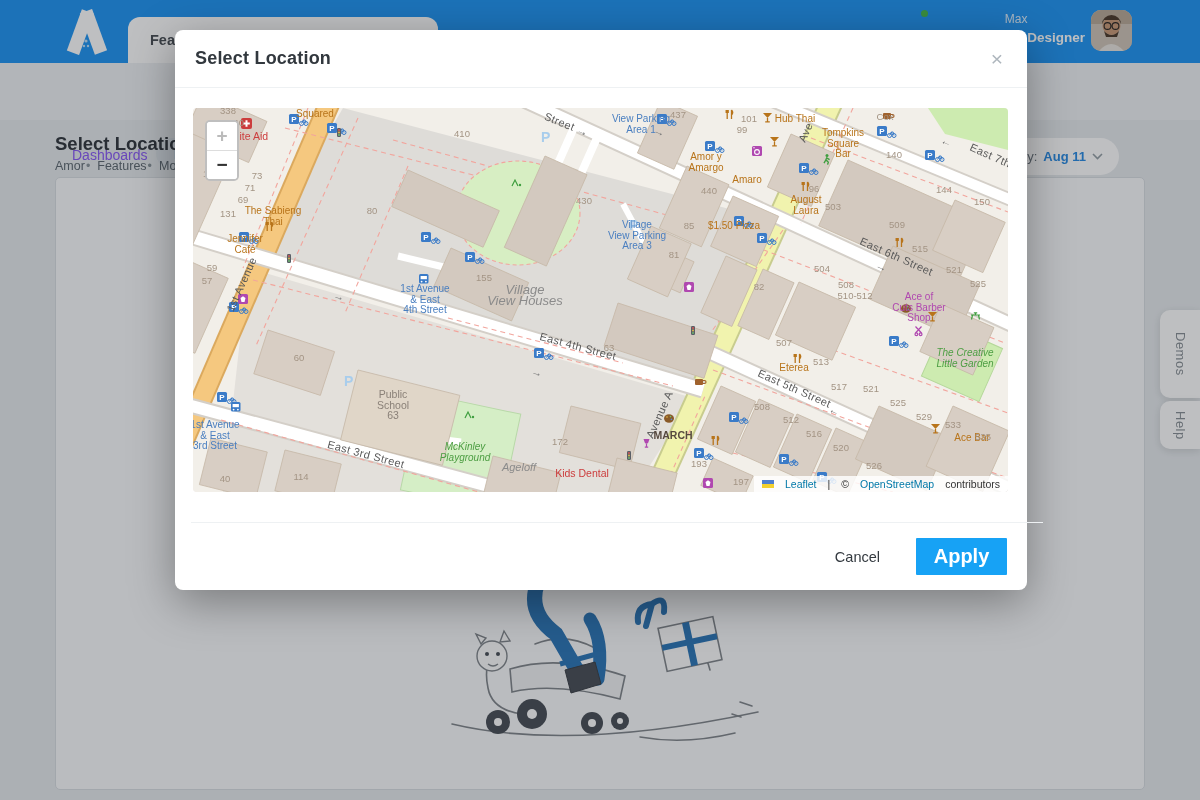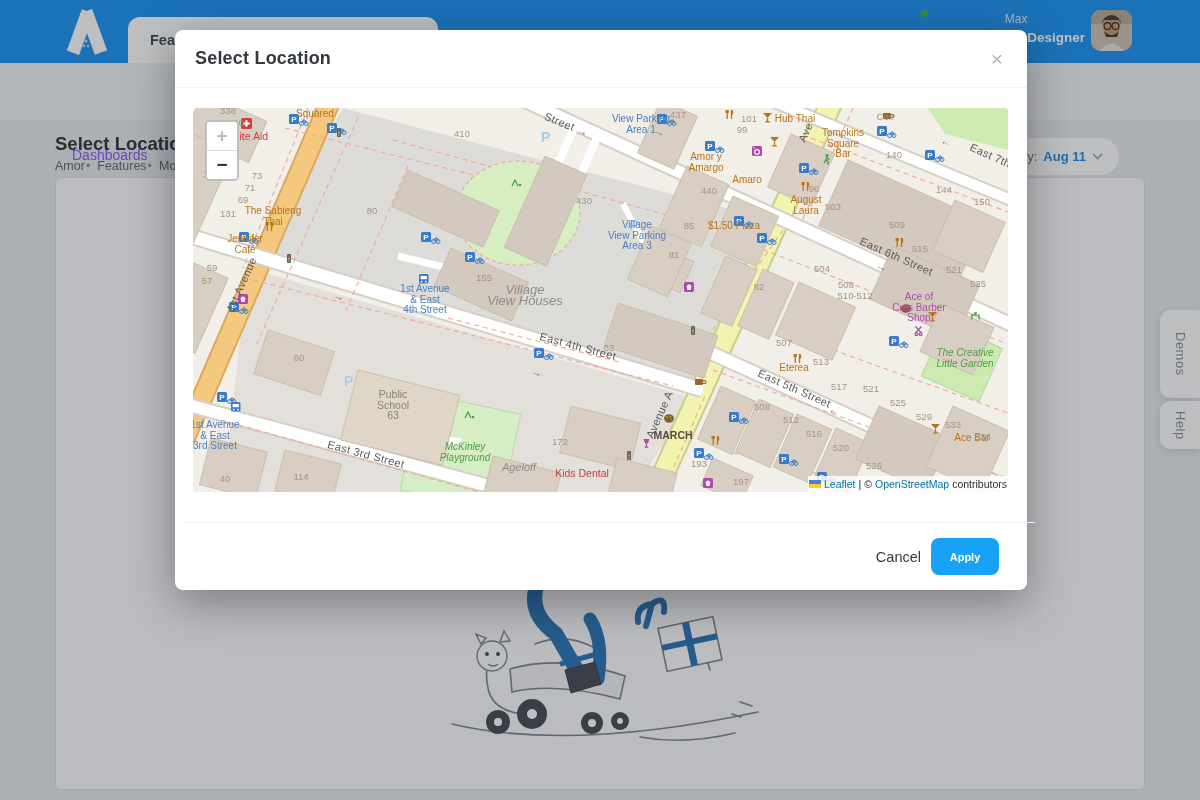--- a/index.html
+++ b/index.html
@@ -44,29 +44,29 @@
   .modal-body{padding:20px 18px 0 18px}
   .map-wrap{position:relative;width:815px;height:384px;border-radius:4px;overflow:hidden;background:#f2efe9}
   .map-wrap svg.mapsvg{position:absolute;left:0;top:0}
   .zoomctl{position:absolute;left:12px;top:12px;width:30px;background:#fff;border:2px solid rgba(0,0,0,.25);
     border-radius:5px;z-index:5;overflow:hidden}
   .zoomctl .zb{height:28px;display:flex;align-items:center;justify-content:center;font-size:19px;
     font-weight:700;cursor:pointer;background:#fff}
   .zoomctl .zb.in{color:#bbb;border-bottom:1px solid #ddd}
   .zoomctl .zb.out{color:#333}
   .attrib{position:absolute;right:0;bottom:0;background:rgba(255,255,255,.82);font-size:10.5px;
-    color:#333;padding:2px 1px;z-index:5;display:flex;align-items:center;gap:3px}
+    color:#333;padding:2px 8px;z-index:5;display:flex;align-items:center;gap:11px}
   .attrib a{color:#0078a8;text-decoration:none;cursor:pointer}
   .attrib .flag{display:inline-block;width:12px;height:8px;background:linear-gradient(#4e7fd0 50%,#f3d02f 50%)}
-  .modal-foot{position:absolute;left:8px;bottom:0;width:100%;height:68px;border-top:1px solid #eef1f3;
-    display:flex;align-items:center;justify-content:flex-end;padding-right:36px;box-sizing:border-box}
+  .modal-foot{position:absolute;left:16px;bottom:0;width:100%;height:68px;border-top:1px solid #eef1f3;
+    display:flex;align-items:center;justify-content:flex-end;gap:26px;padding-right:36px;box-sizing:border-box}
   .btn-cancel{font-size:14.5px;color:#343a40;cursor:pointer;padding:8px 10px;border:none;background:none;
     font-family:"Liberation Sans",sans-serif}
-  .btn-apply{font-size:11px;font-weight:700;color:#fff;background:#17a2f5;border:none;border-radius:8px;
-    width:68px;height:37px;cursor:pointer;font-family:"Liberation Sans",sans-serif}
+  .btn-apply{font-size:20px;font-weight:700;color:#fff;background:#17a2f5;border:none;border-radius:1px;
+    width:91px;height:37px;cursor:pointer;font-family:"Liberation Sans",sans-serif}
   
   .ml{font-family:"Liberation Sans",sans-serif;font-size:9.5px;fill:#a39484;text-anchor:middle}
   .st{font-size:11px;fill:#595959;letter-spacing:.4px}
   .blu{fill:#4a7fc0;font-size:10px}
   .org{fill:#b8741a;font-size:10px}
   .pur{fill:#b048b0;font-size:10px}
   .red{fill:#cc3d3d;font-size:10.5px}
   .grn{fill:#4d9e43;font-size:10px;font-style:italic}
   .gry{fill:#8b8b8b;font-size:13px;font-style:italic}
   .gry2{fill:#8b8b8b;font-size:11px;font-style:italic}

